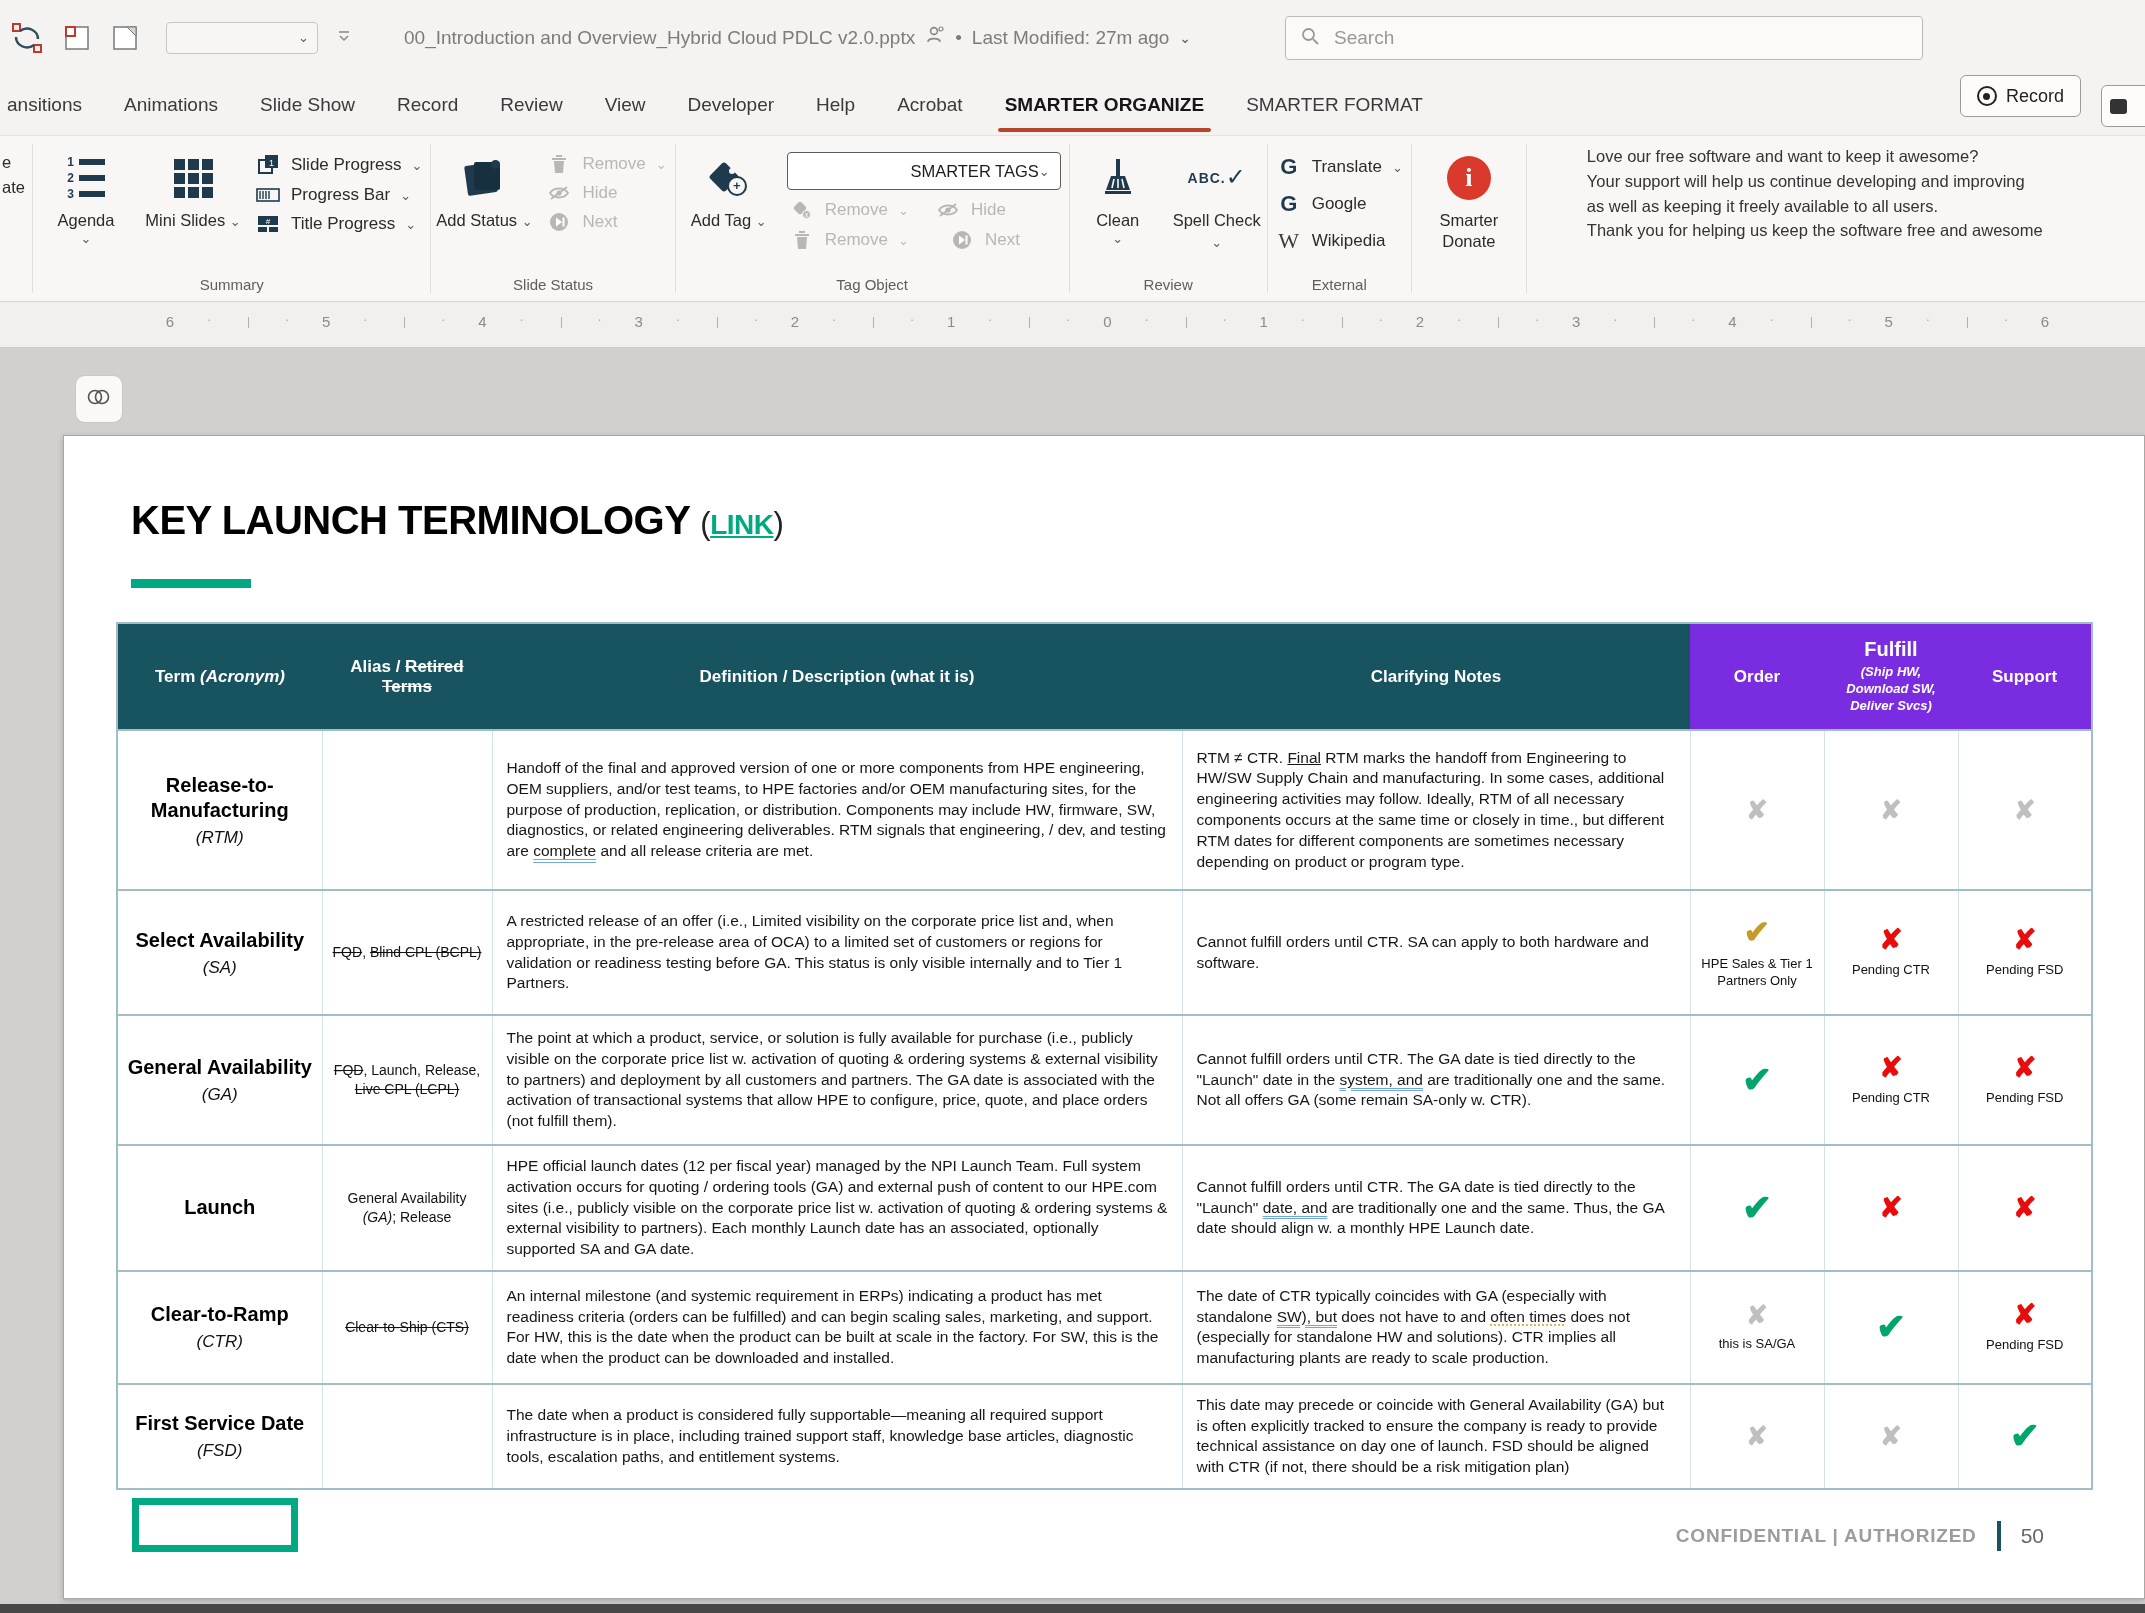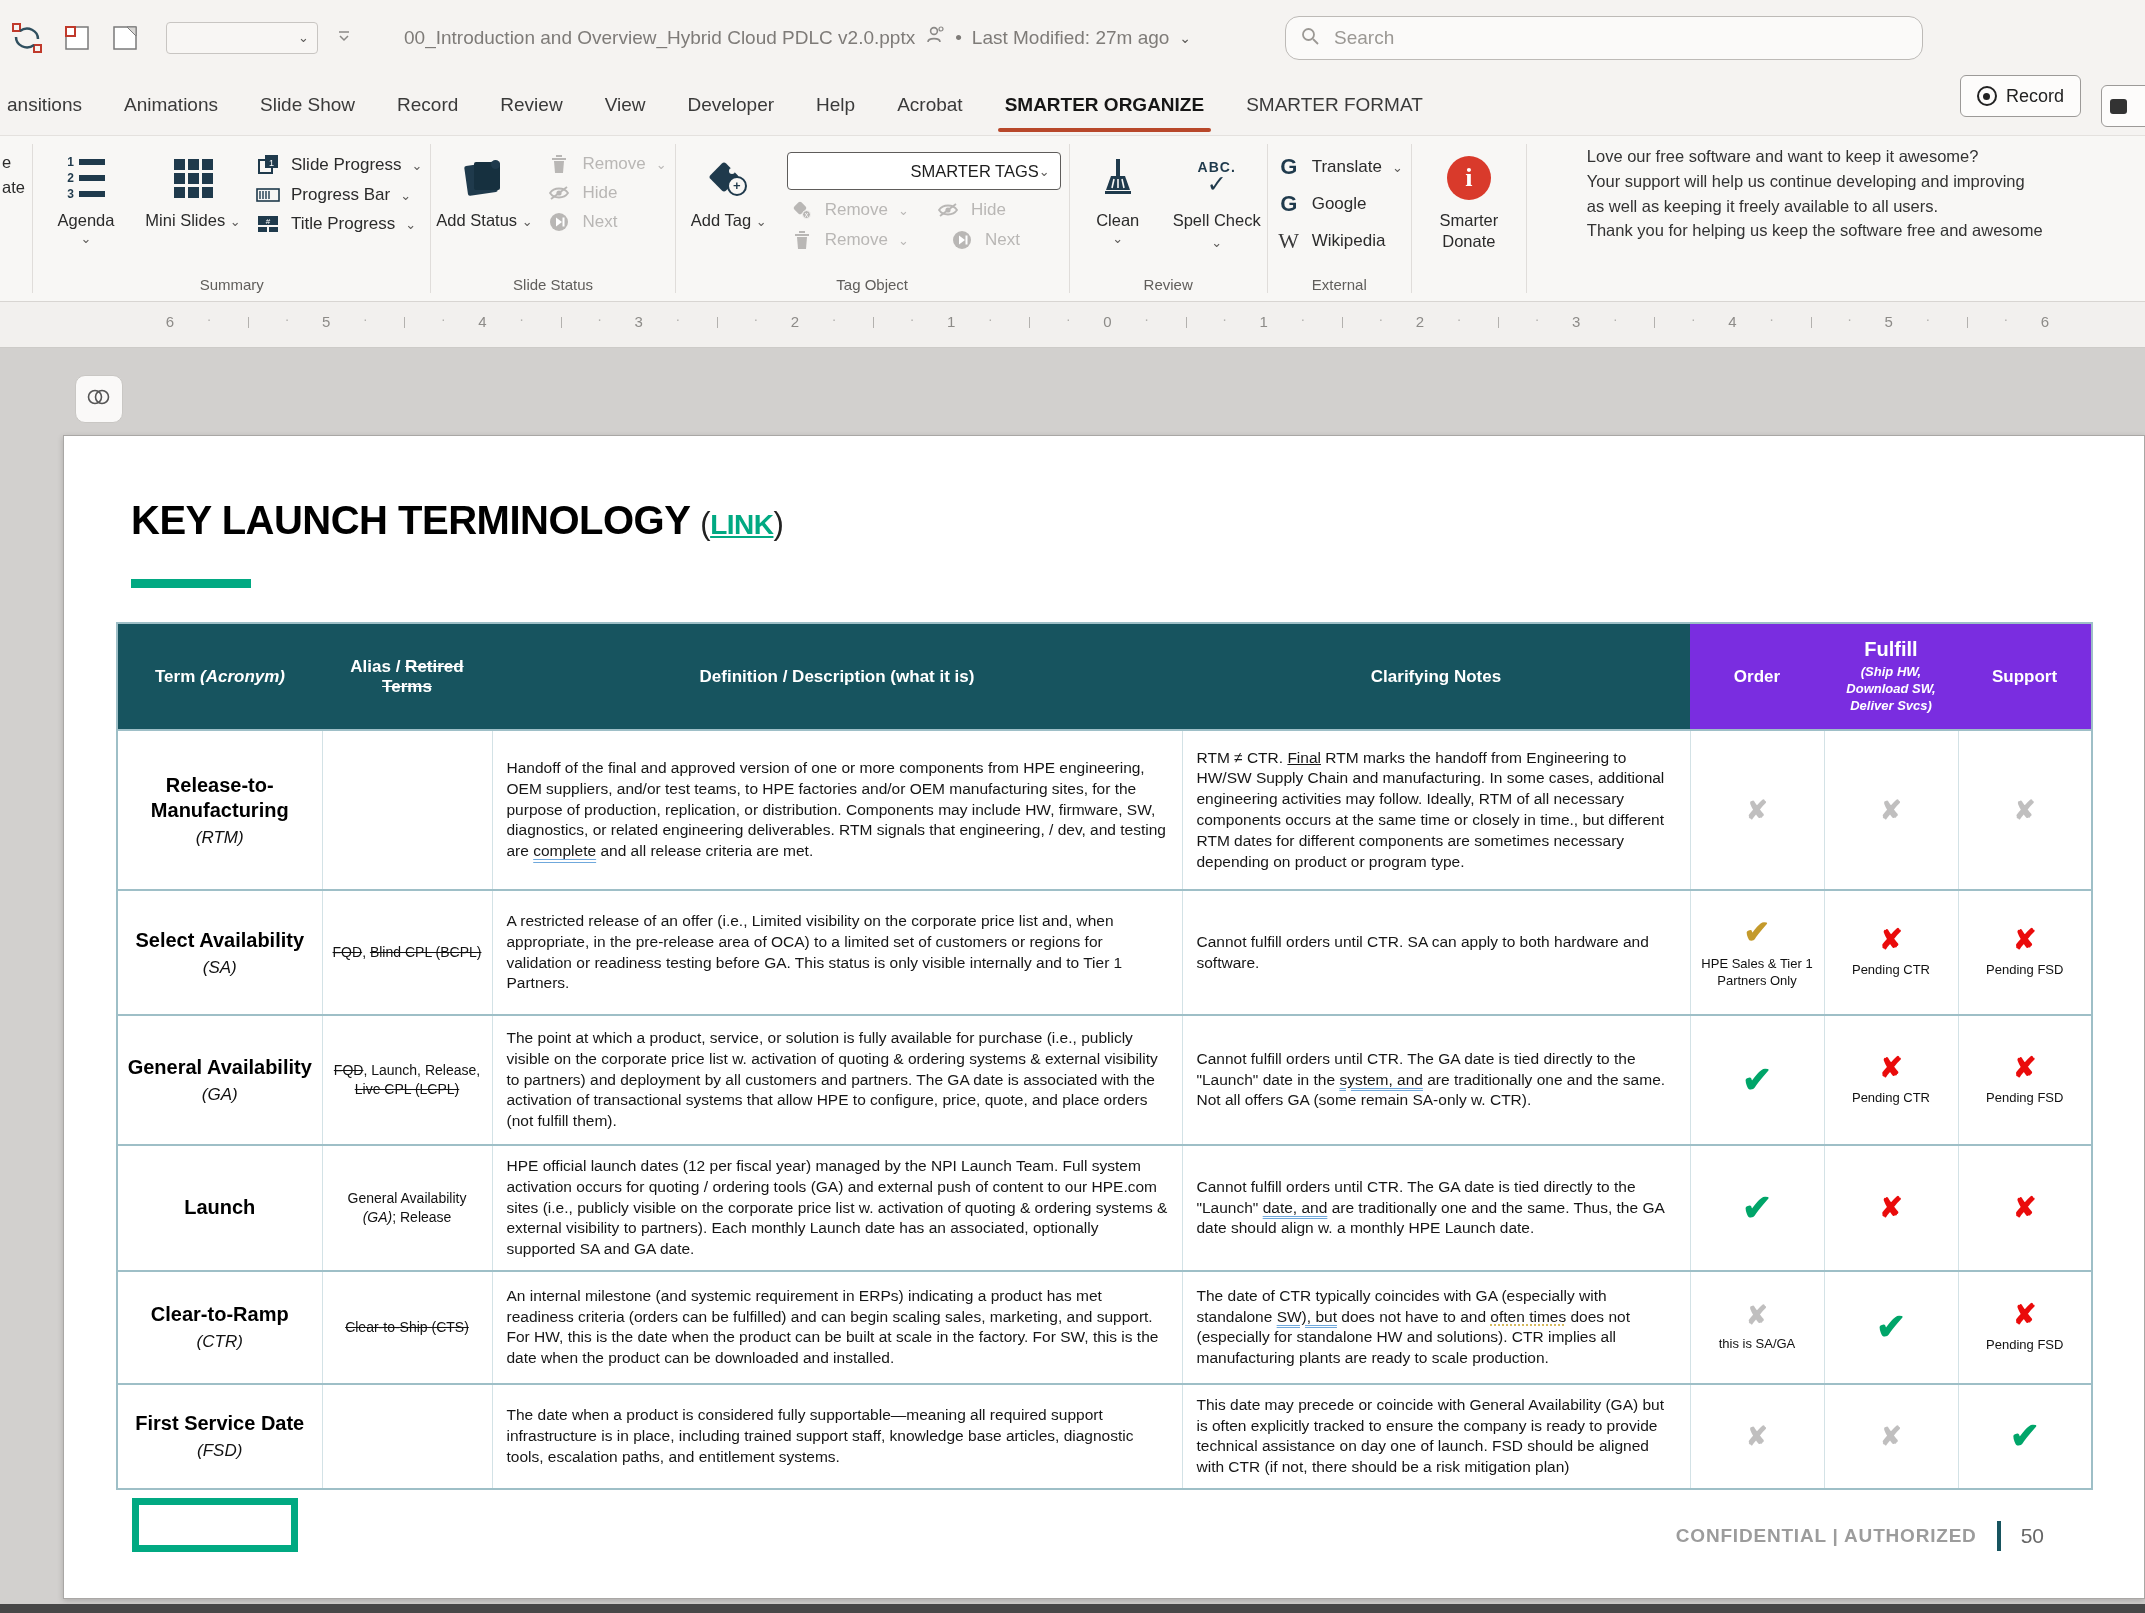--- a/index.html
+++ b/index.html
@@ -8,21 +8,21 @@
 
   
   .titlebar{height:75px;background:#F5F3F1;display:flex;align-items:center;position:relative;}
   .qat{display:flex;align-items:center;gap:22px;margin-left:12px;}
   .qat svg{display:block;}
   .tb-dropdown{width:142px;height:30px;border:1px solid #C8C5C2;border-radius:4px;margin-left:28px;
        display:flex;align-items:center;justify-content:flex-end;padding-right:8px;color:#8a8886;font-size:13px;background:#F8F6F4;}
   .tb-split{margin-left:18px;color:#8a8886;}
   .doc-meta{display:flex;align-items:center;gap:10px;margin-left:52px;color:#7E7B78;font-size:19px;white-space:nowrap;}
   .doc-meta .chev{font-size:14px;}
-  .searchbox{position:absolute;left:1285px;top:16px;width:608px;height:42px;border:1px solid #BDBab7;border-radius:14px;
+  .searchbox{position:absolute;left:1285px;top:16px;width:608px;height:42px;border:1px solid #BDBab7;border-radius:4px;
        background:#FBFAF9;display:flex;align-items:center;padding:0 14px;gap:12px;}
   .searchbox input{border:none;outline:none;background:transparent;font-size:19px;color:#555;width:100%;
        font-family:"Liberation Sans",sans-serif;}
   .searchbox input::placeholder{color:#9B9894;}
 
   
   .tabrow{height:60px;background:#F5F3F1;display:flex;align-items:flex-start;overflow:hidden;
        border-bottom:1px solid #E4E1DE;position:relative;}
   .tab{padding:0 21px;font-size:19px;color:#3A3A3A;height:100%;display:flex;align-items:center;
        position:relative;white-space:nowrap;cursor:default;}
@@ -72,21 +72,21 @@
   .grid-ic span{background:#1F3A4C;}
   .note-ic{position:relative;width:36px;height:36px;}
   .note-ic .p1{position:absolute;left:0;top:4px;width:30px;height:30px;background:#1F3A4C;transform:rotate(-8deg);border-radius:2px;}
   .note-ic .p2{position:absolute;left:8px;top:2px;width:26px;height:28px;background:#16303F;border-radius:2px;}
   .note-ic .pin{position:absolute;right:2px;top:0;width:9px;height:9px;border-radius:50%;background:#1F3A4C;}
   .tag-ic{position:relative;width:36px;height:36px;}
   .tag-ic .body{position:absolute;left:2px;top:6px;width:22px;height:22px;background:#1F3A4C;transform:rotate(45deg);border-radius:3px;}
   .tag-ic .hole{position:absolute;left:18px;top:8px;width:6px;height:6px;border-radius:50%;background:#F8F7F5;}
   .tag-ic .plus{position:absolute;right:0;bottom:0;width:16px;height:16px;border:2px solid #1F3A4C;border-radius:50%;
        background:#F8F7F5;display:flex;align-items:center;justify-content:center;font-size:13px;font-weight:bold;color:#1F3A4C;line-height:0;}
-  .abc-ic{display:flex;flex-direction:column;align-items:center;line-height:1;}
+  .abc-ic{display:flex;flex-direction:row;align-items:center;line-height:1;}
   .abc-ic .t{font-size:14px;font-weight:bold;color:#1F3A4C;letter-spacing:1px;}
   .abc-ic .c{font-size:24px;color:#1F3A4C;margin-top:-2px;}
 
   
   .ruler{height:45px;background:#F2F0EE;border-bottom:1px solid #CDCBC8;position:relative;}
   .ruler-num{position:absolute;top:11px;font-size:15px;color:#8D8B88;transform:translateX(-50%);}
   .ruler-dot{position:absolute;top:9px;font-size:14px;color:#B3B1AE;transform:translateX(-50%);}
   .ruler-tick{position:absolute;top:15px;width:1px;height:11px;background:#B3B1AE;}
 
   

